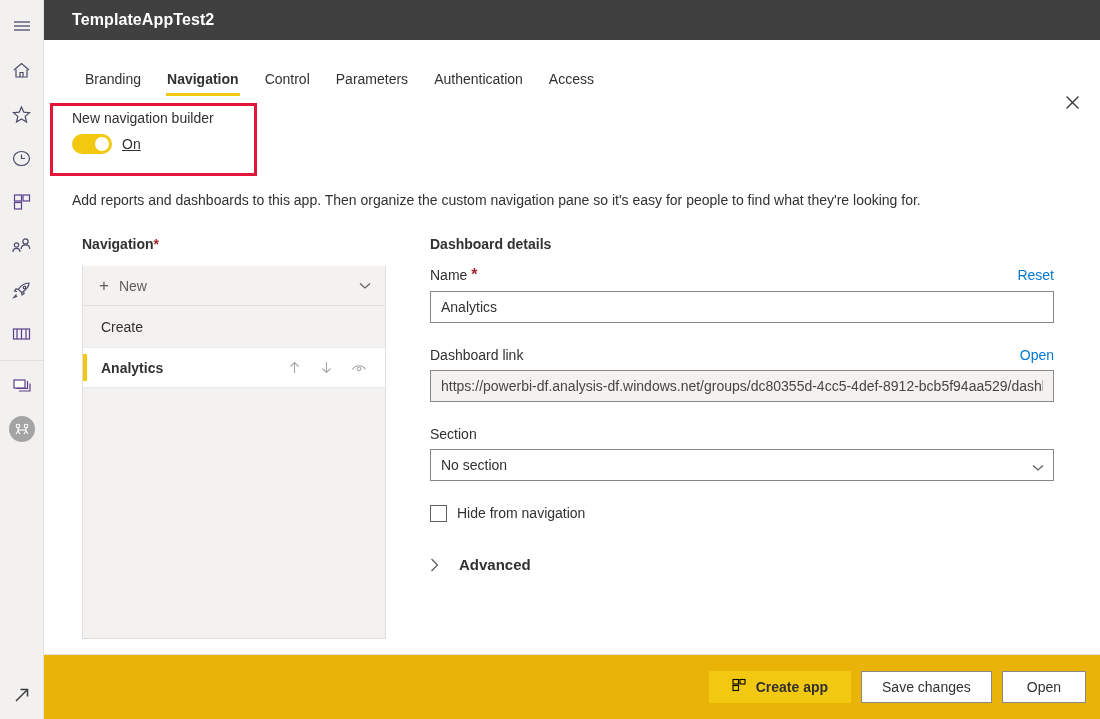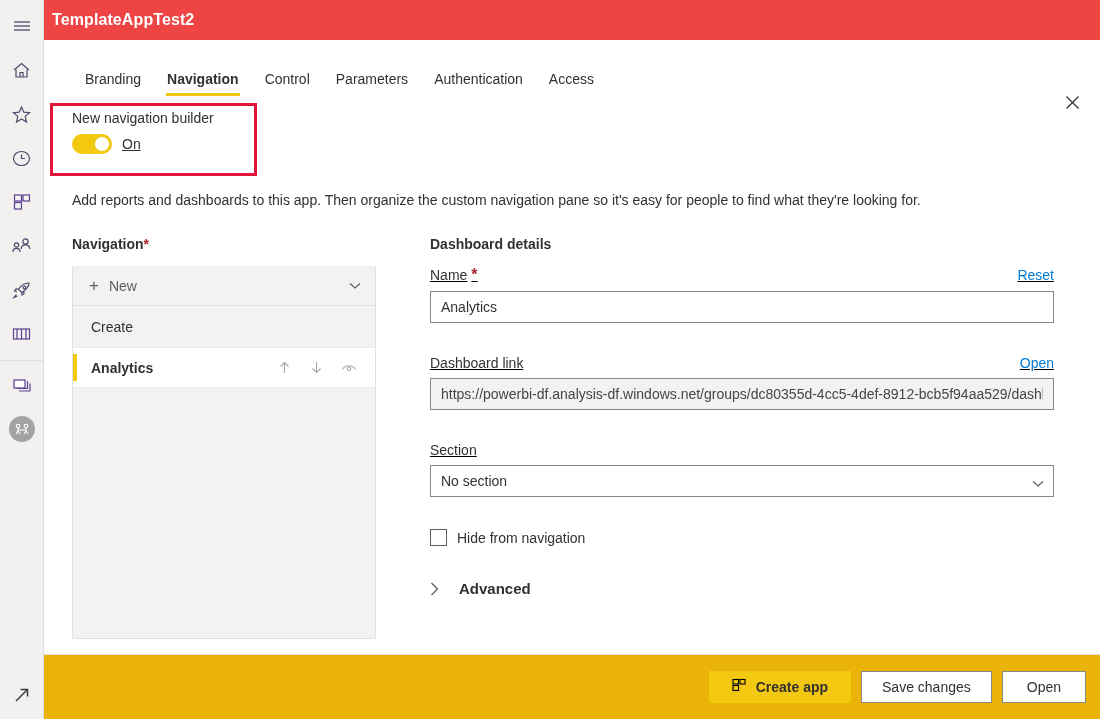--- a/index.html
+++ b/index.html
@@ -51,23 +51,23 @@
   .main {
     flex: 1 1 auto;
     display: flex; flex-direction: column;
     position: relative;
     height: 719px;
     background: #ffffff;
   }
 
   .titlebar {
     height: 40px;
-    background: #ef4444;
+    background: #404040;
     display: flex; align-items: center;
-    padding-left: 8px;
+    padding-left: 28px;
     flex: 0 0 40px;
   }
   .titlebar .title {
     color: #ffffff;
     font-size: 16px;
     font-weight: bold;
     letter-spacing: .1px;
   }
 
   .body-area {
@@ -159,21 +159,21 @@
 
   
   .cols {
     position: absolute;
     left: 0; top: 196px; right: 0; bottom: 0;
     display: flex;
   }
   .left-col {
     width: 350px;
     flex: 0 0 350px;
-    padding-left: 28px;
+    padding-left: 38px;
   }
   .right-col {
     flex: 1 1 auto;
     padding-left: 36px;
     padding-right: 46px;
   }
 
   .section-head {
     font-size: 14px;
     font-weight: bold;
@@ -252,28 +252,28 @@
     font-size: 14px;
     color: #323130;
     padding: 0 10px;
     font-family: "Liberation Sans", sans-serif;
     outline: none;
   }
   .txtinput.readonly {
     background: #f3f2f1;
     color: #484644;
   }
-  .field { margin-bottom: 32px; text-decoration: underline; }
+  .field { margin-bottom: 24px; }
   .select-wrap { position: relative; }
   .select-wrap .chev {
     position: absolute; right: 10px; top: 9px;
     pointer-events: none; color: #605e5c;
   }
   .checkbox-row {
-    display: flex; align-items: center;
+    display: flex; align-items: flex-start;
     gap: 10px;
     margin-top: 10px;
     margin-bottom: 34px;
     cursor: pointer;
   }
   .checkbox {
     width: 17px; height: 17px;
     border: 1px solid #605e5c;
     background: #ffffff;
     flex: 0 0 17px;

